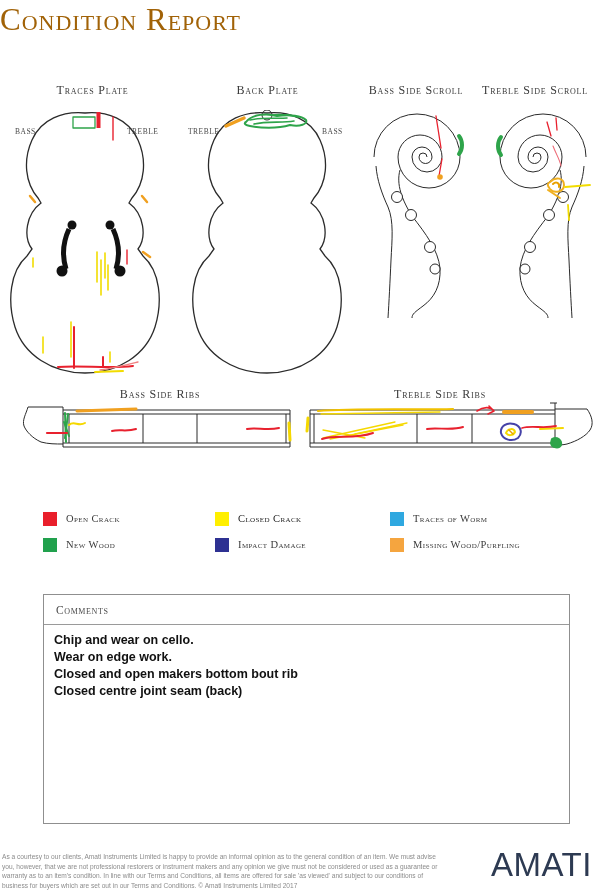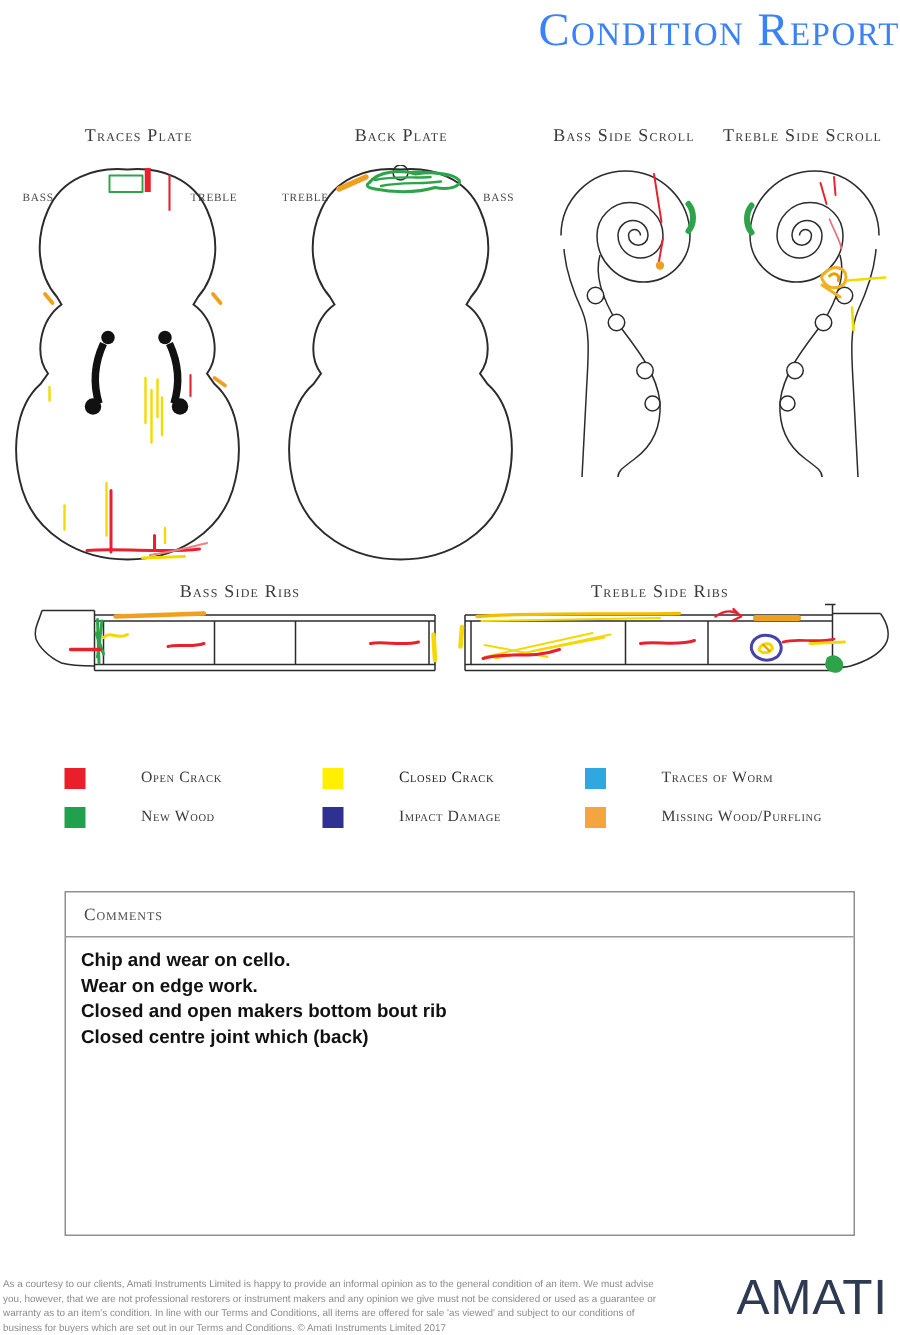--- a/index.html
+++ b/index.html
@@ -1,31 +1,31 @@
 <!DOCTYPE html>
 <html><head>
 <meta charset="utf-8">
 <style>
   html,body{margin:0;padding:0;background:#fff;}
   .page{position:relative;width:600px;height:890px;background:#fff;overflow:hidden;
         font-family:"Liberation Serif",serif;color:#3a3a3a;}
-  .title{position:absolute;top:2px;left:0;width:600px;text-align:right;
-         font-variant:small-caps;font-size:31px;letter-spacing:1px;color:#3b82f6;font-weight:400;}
+  .title{position:absolute;top:2px;left:0;width:600px;text-align:left;
+         font-variant:small-caps;font-size:31px;letter-spacing:1px;color:#a16207;font-weight:400;}
   .sec-head{position:absolute;text-align:center;font-variant:small-caps;
             font-size:12px;letter-spacing:0.8px;color:#3a3a3a;}
   .diag{position:absolute;}
   .diag svg{display:block;}
   .outline{fill:none;stroke:#2b2b2b;stroke-width:1.3;}
   .thin{fill:none;stroke:#2b2b2b;stroke-width:1;}
   .edge-lbl{font-family:"Liberation Serif",serif;font-size:7.5px;letter-spacing:0.5px;fill:#4a4a4a;}
   .mk{fill:none;stroke-linecap:round;stroke-linejoin:round;}
   
   .legend{position:absolute;left:43px;top:511px;width:530px;display:grid;
           grid-template-columns:172px 175px 1fr;row-gap:11px;}
-  .leg-item{display:flex;align-items:center;height:15px;gap:28px;}
+  .leg-item{display:flex;align-items:center;height:15px;}
   .swatch{width:14px;height:14px;flex:0 0 14px;}
   .leg-label{margin-left:9px;font-variant:small-caps;font-size:10.5px;letter-spacing:0.4px;color:#3a3a3a;}
   .leg-label.emph{font-weight:normal;color:#222;}
   
   .comments{position:absolute;left:43px;top:594px;width:527px;height:230px;
             border:1.5px solid #8f8f8f;box-sizing:border-box;background:#fff;}
   .comments-head{height:29px;border-bottom:1px solid #9a9a9a;display:flex;align-items:center;
                  padding-left:12px;font-variant:small-caps;font-size:11.5px;letter-spacing:0.6px;color:#4a4a4a;}
   .comments-body{padding:7px 10px;font-family:"Liberation Sans",sans-serif;
                  font-weight:bold;font-size:12.5px;line-height:17px;color:#111;}
@@ -278,20 +278,20 @@
       <span class="leg-label">Missing Wood/Purfling</span>
     </div>
   </div>
 
   <div class="comments">
     <div class="comments-head">Comments</div>
     <div class="comments-body">
       <div>Chip and wear on cello.</div>
       <div>Wear on edge work.</div>
       <div>Closed and open makers bottom bout rib</div>
-      <div>Closed centre joint which (back)</div>
+      <div>Closed centre joint seam (back)</div>
     </div>
   </div>
 
   <div class="disclaimer">As a courtesy to our clients, Amati Instruments Limited is happy to provide an informal opinion as to the general condition of an item. We must advise you, however, that we are not professional restorers or instrument makers and any opinion we give must not be considered or used as a guarantee or warranty as to an item's condition. In line with our Terms and Conditions, all items are offered for sale 'as viewed' and subject to our conditions of business for buyers which are set out in our Terms and Conditions. © Amati Instruments Limited 2017</div>
   <div class="logo">AMATI</div>
 
 </div>
 
 </body></html>

